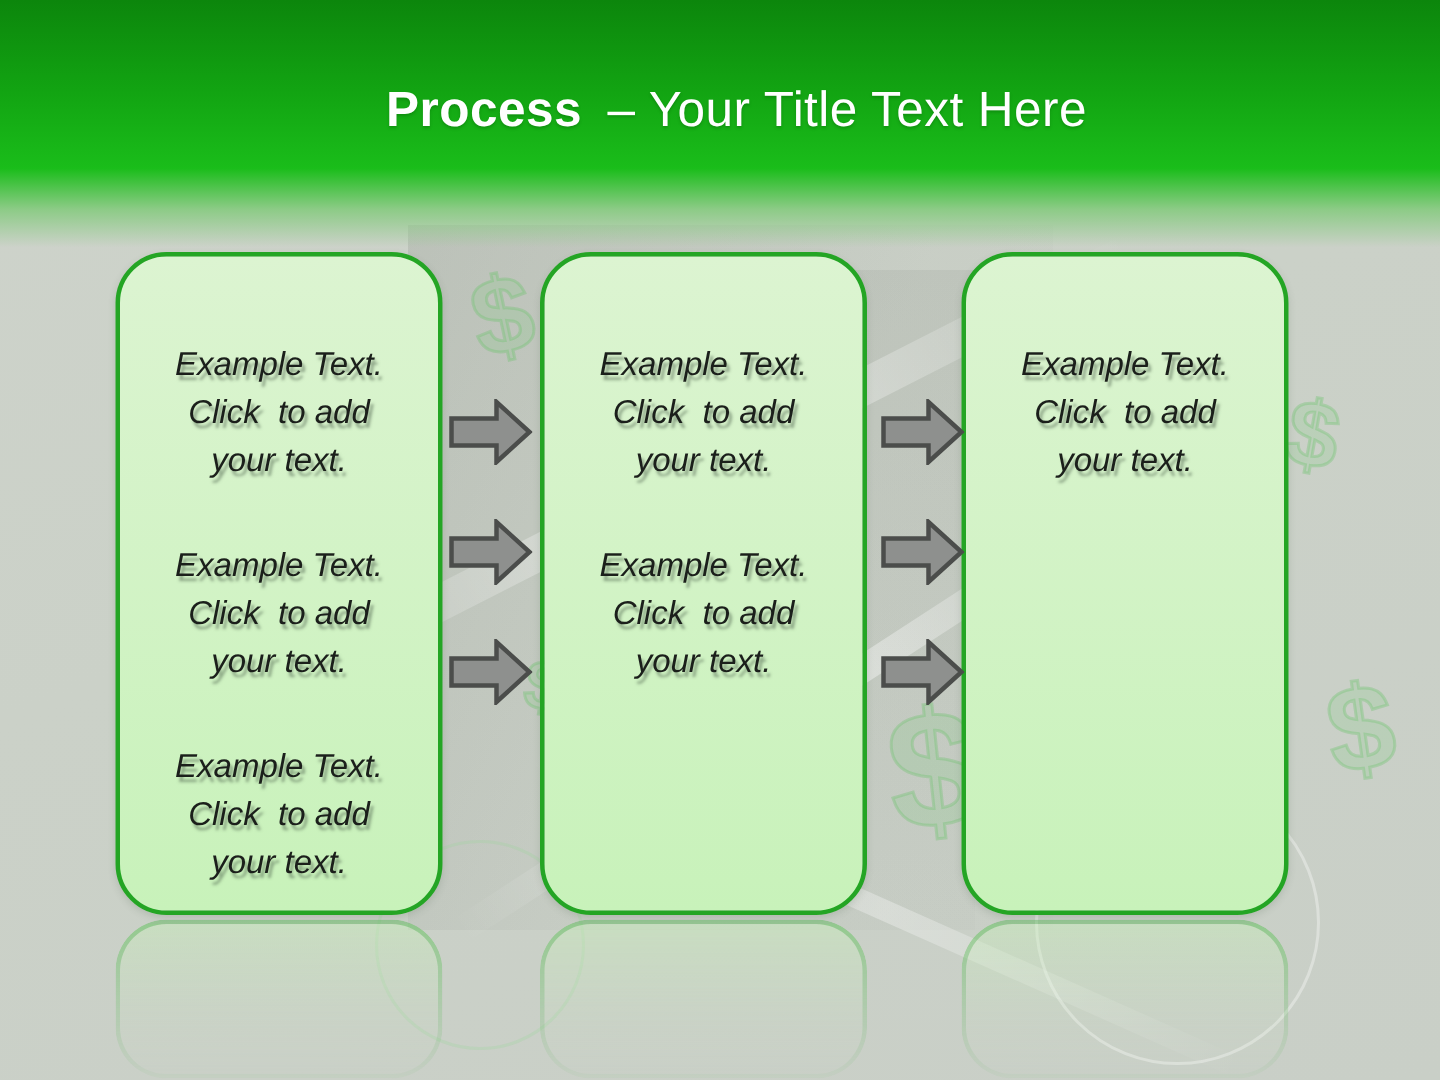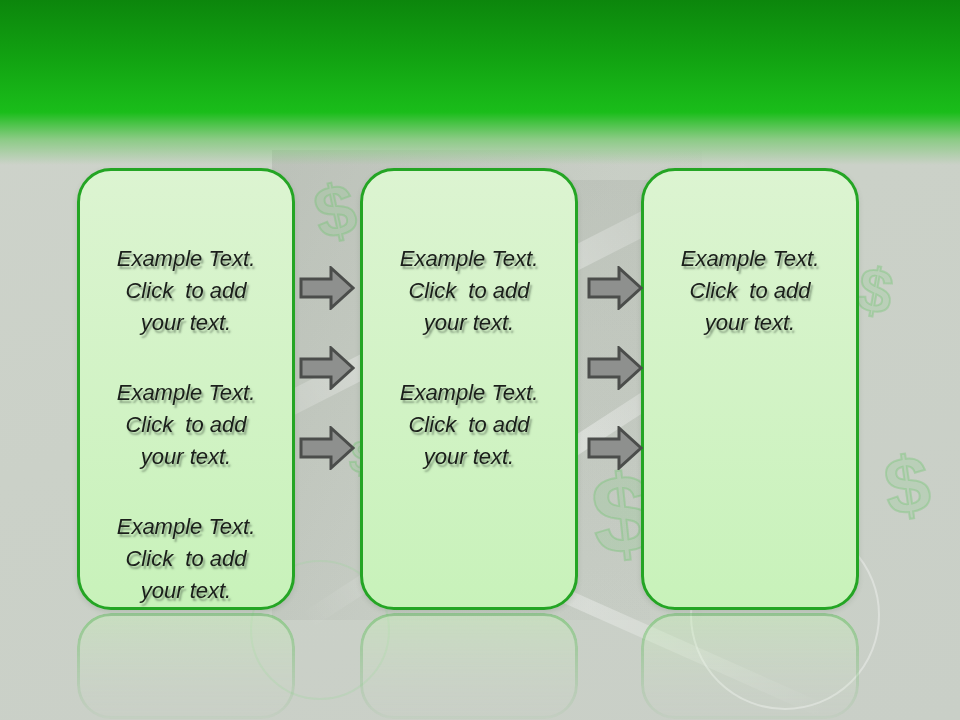--- a/index.html
+++ b/index.html
@@ -67,21 +67,21 @@
     text-shadow:0 1px 2px rgba(0,60,0,.25);
   }
   .slide-title .t-bold{font-weight:bold;}
   .slide-title .t-rest{font-weight:normal;margin-left:17px;}
 
   
   .process-box{
     position:absolute;top:168px;width:218px;height:442px;
     border:3px solid var(--box-border);border-radius:34px;
     background:linear-gradient(to bottom,var(--box-fill-top) 0%,var(--box-fill-bottom) 100%);
-    padding:72px 14px 0;
+    padding:56px 14px 0;
     box-shadow:0 2px 5px rgba(80,100,80,.18);
   }
   .box-1{left:77px;}
   .box-2{left:360px;}
   .box-3{left:641px;}
   .box-para{
     font-style:italic;font-size:22px;line-height:32px;
     text-align:center;color:var(--body-text);
     white-space:pre-wrap;margin:0 0 38px;
     text-shadow:2px 3px 2px rgba(70,90,70,.50);
@@ -121,20 +121,23 @@
     <span class="wm-dollar" style="left:592px;top:450px;font-size:110px;transform:rotate(-6deg);">$</span>
     <span class="wm-dollar" style="left:858px;top:255px;font-size:62px;transform:rotate(10deg);">$</span>
     <span class="wm-dollar" style="left:885px;top:440px;font-size:80px;transform:rotate(-8deg);">$</span>
     <div class="wm-circle c1"></div>
     <div class="wm-circle c2"></div>
     <div class="wm-circle c3"></div>
   </div>
 
   <div class="header-band"></div>
 
+  <div class="slide-title">
+    <span class="t-bold">Process</span><span class="t-rest">– Your Title Text Here</span>
+  </div>
 
   <div class="process-box box-1">
     <p class="box-para">Example Text.
 Click  to add
 your text.</p>
     <p class="box-para">Example Text.
 Click  to add
 your text.</p>
     <p class="box-para">Example Text.
 Click  to add

